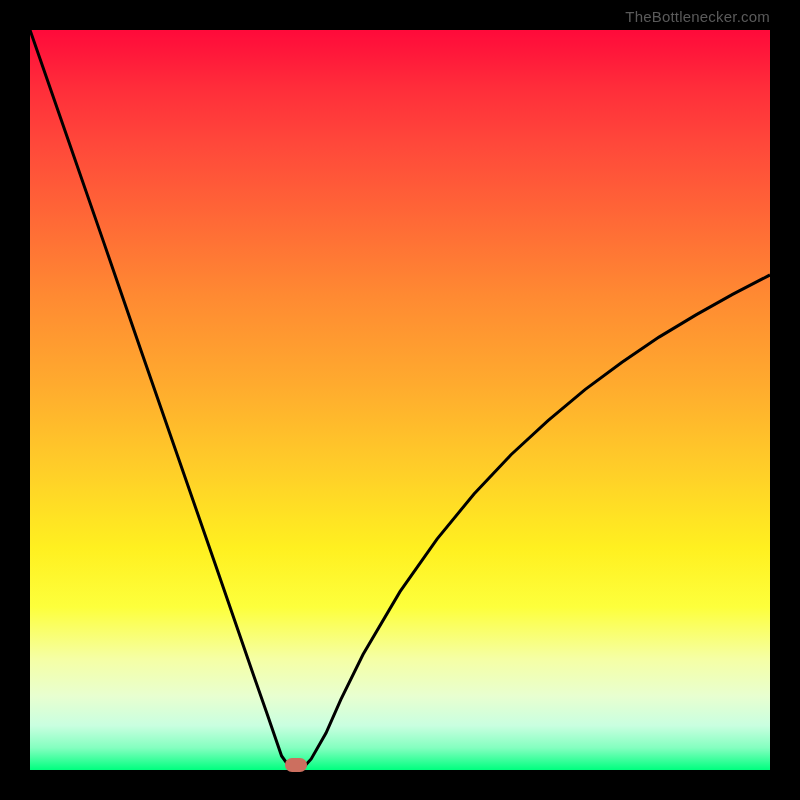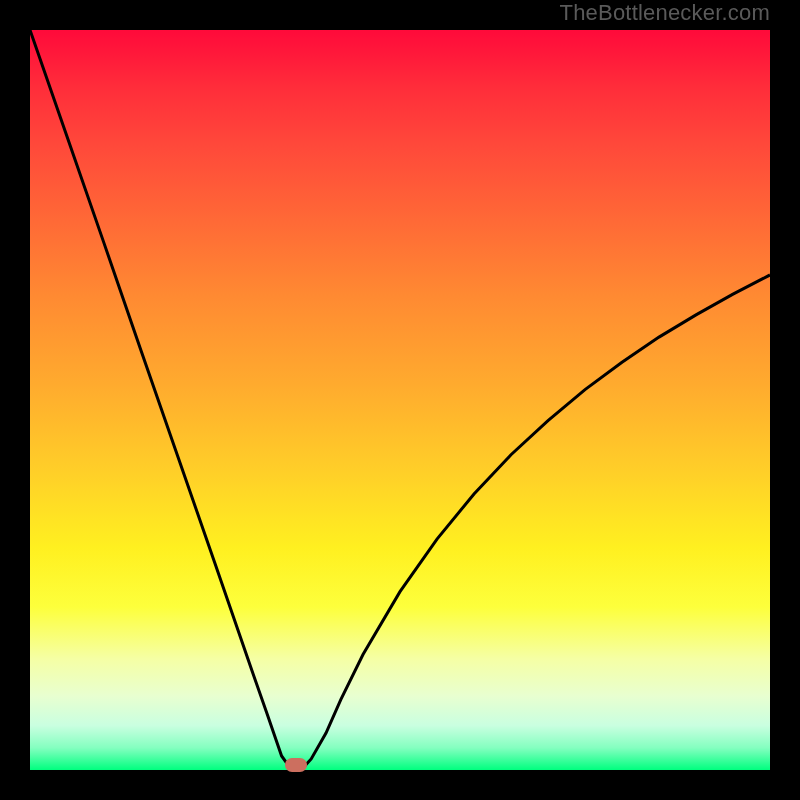--- a/index.html
+++ b/index.html
@@ -44,24 +44,24 @@
   .curve-layer {
     position: absolute;
     left: 0;
     top: 0;
     width: 740px;
     height: 740px;
     pointer-events: none;
   }
   .watermark {
     position: absolute;
-    top: 0;
+    top: 8px;
     right: 30px;
     color: #5a5a5a;
-    font-size: 22px;
+    font-size: 15px;
     font-weight: 500;
     letter-spacing: 0.2px;
     user-select: none;
     margin-left: 6px;
   }
   .marker {
     position: absolute;
     width: 22px;
     height: 14px;
     border-radius: 7px;

